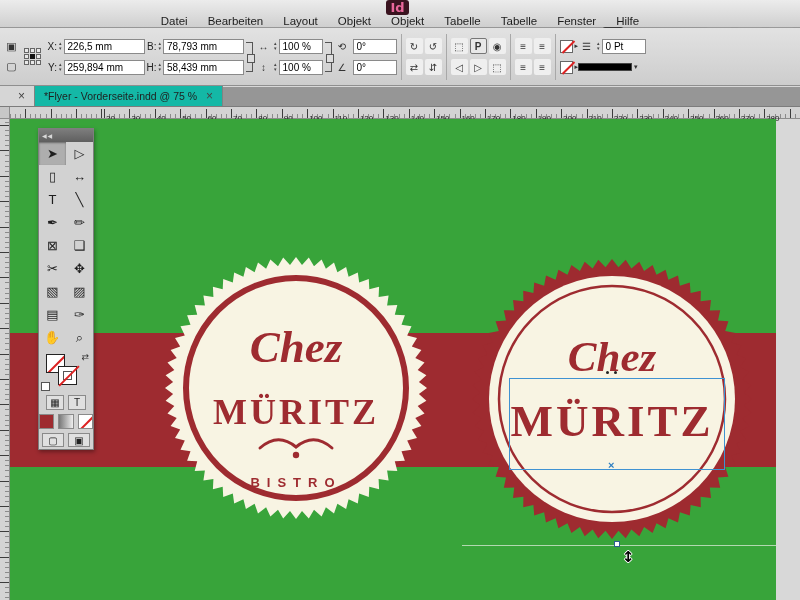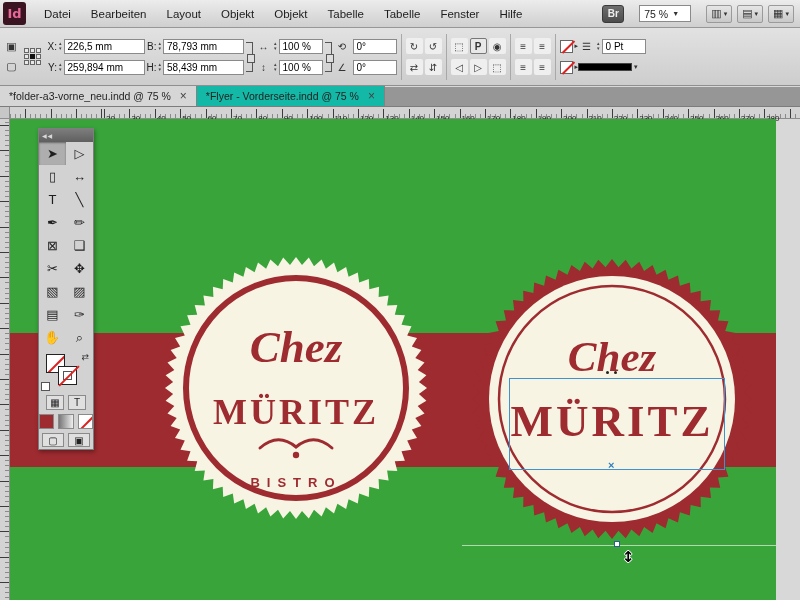--- a/index.html
+++ b/index.html
@@ -3,21 +3,21 @@
 <meta charset="utf-8">
 <style>
   * { margin:0; padding:0; box-sizing:border-box; }
   html,body { width:800px; height:600px; overflow:hidden; }
   body { font-family:"Liberation Sans", sans-serif; background:#d8d8d8; }
   .app { position:relative; width:800px; height:600px; background:#d8d8d8; overflow:hidden; }
 
   
   .menubar { position:absolute; top:0; left:0; right:0; height:28px;
     background:linear-gradient(#ececec,#cfcfcf); border-bottom:1px solid #979797;
-    display:flex; align-items:center; font-size:11.5px; color:#1c1c1c; }
+    display:flex; align-items:center; font-size:11.5px; color:#1c1c1c;flex-direction:column; }
   .logo { width:23px; height:23px; margin:0 8px 0 3px; border-radius:3px;
     background:#3a1420; color:#e9679b; font-weight:bold; font-size:13px;
     display:flex; align-items:center; justify-content:center; font-family:"DejaVu Sans",sans-serif; }
   .menu-items { display:flex; height:100%; align-items:center; }
   .menu-item { padding:0 10px; height:100%; display:flex; align-items:center; cursor:default; }
   .menu-right { margin-left:auto; display:flex; align-items:center; gap:15px; padding-right:6px; }
   .br-btn { width:22px; height:18px; background:linear-gradient(#6e6e6e,#4c4c4c); color:#eee;
     border:1px solid #3a3a3a; border-radius:3px; font-size:10px; font-weight:bold;
     display:flex; align-items:center; justify-content:center; }
   .zoom-box { display:flex; align-items:center; gap:4px; background:#fff; border:1px solid #8a8a8a;
@@ -339,21 +339,20 @@
       </div>
       <div class="cp-row">
         <span class="stroke-bar"></span>
         <span class="flyout">▾</span>
       </div>
     </div>
   </section>
 
   <div class="tabbar">
     <div class="tab active">
-      <span>*folder-a3-vorne_neu.indd @ 75 %</span>
       <span class="close">×</span>
     </div>
     <div class="tab">
       <span>*Flyer - Vorderseite.indd @ 75 %</span>
       <span class="close">×</span>
     </div>
   </div>
 
   <div class="ruler-corner"></div>
   <div class="ruler-h">

